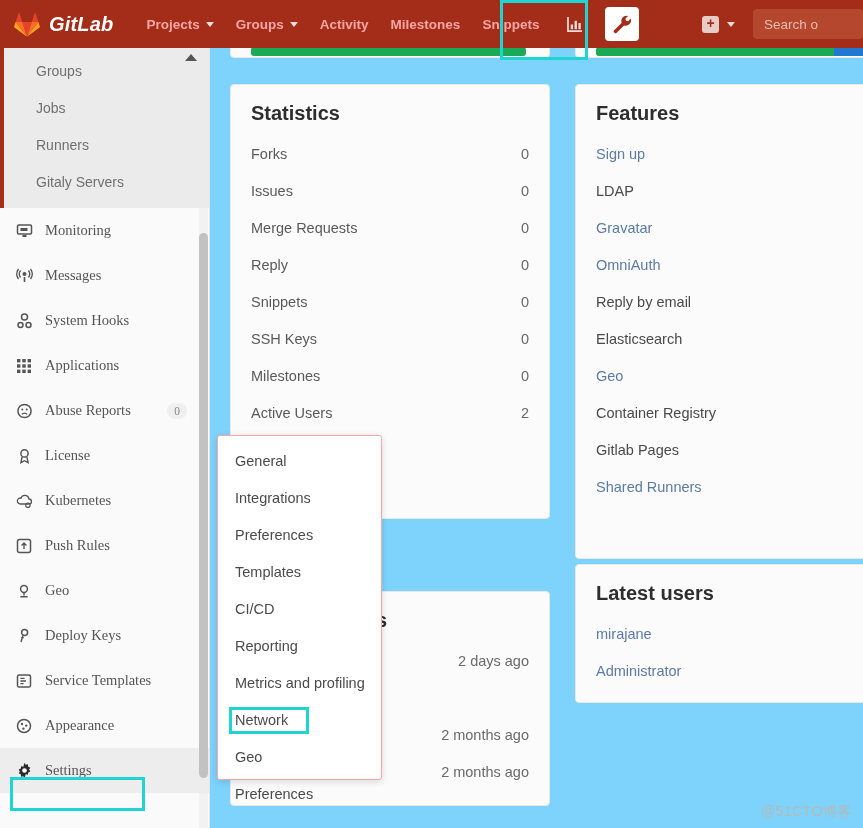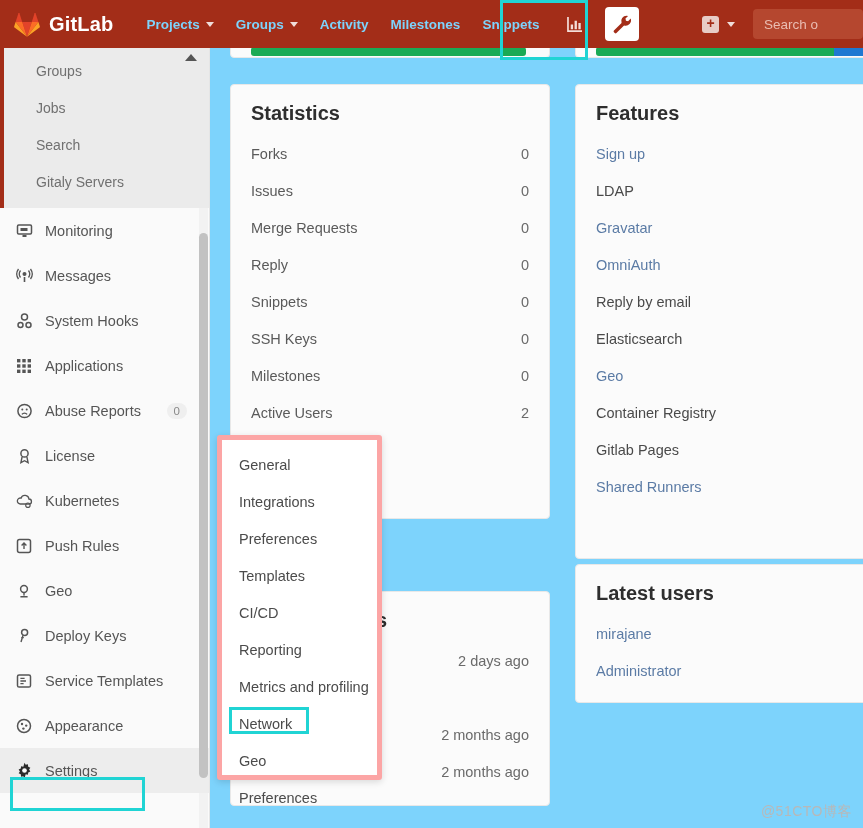--- a/index.html
+++ b/index.html
@@ -8,28 +8,28 @@
     font-family: "Liberation Sans", sans-serif;
     background: #fff; overflow: hidden;
   }
   #root { position: relative; width: 863px; height: 828px; overflow: hidden; background:#fff; }
 
   
   .navbar {
     position: absolute; top: 0; left: 0; width: 863px; height: 48px;
     background: #a32d18; display: flex; align-items: center; z-index: 60;
   }
-  .brand { display: flex; align-items: center; margin-left: 14px; }
+  .brand { display: flex; align-items: center; margin-left: 14px; font-style: italic; }
   .tanuki { width: 26px; height: 25px; position: relative; margin-right: 9px; }
   .brand-name {
     color: #fff; font-size: 20px; font-weight: 700; letter-spacing: .2px;
   }
   .nav-links { display: flex; align-items: center; margin-left: 22px; }
   .nav-link {
-    color: #7dd3fc; font-size: 13.5px; font-weight: 600;
+    color: #fca5a5; font-size: 13.5px; font-weight: 600;
     padding: 6px 11px; display: flex; align-items: center; white-space: nowrap;
   }
   .caret-d {
     display:inline-block; margin-left:6px;
     border-left:4px solid transparent; border-right:4px solid transparent;
     border-top:5px solid #f0ddda;
   }
   .nav-icon-btn {
     width: 34px; height: 34px; display: flex; align-items: center;
     justify-content: center; border-radius: 4px; margin: 0 1px;
@@ -67,21 +67,21 @@
     height: 37px; display: flex; align-items: center;
     padding-left: 32px; color: #707070; font-size: 14px;
   }
   .sub-collapse {
     position:absolute; right: 12px; top: 6px;
     width:0;height:0; border-left:6px solid transparent;
     border-right:6px solid transparent; border-bottom:7px solid #555;
   }
   .nav-item {
     height: 45px; display: flex; align-items: center;
-    padding-left: 14px; color: #555; font-size: 14.5px; position: relative;
+    padding-left: 14px; color: #555; font-size: 14.5px; position: relative; font-family: Liberation Serif, serif;
   }
   .nav-item .ico {
     width: 20px; height: 18px; margin-right: 11px;
     display: inline-flex; align-items: center; justify-content: center;
     flex: 0 0 20px;
   }
   .badge-count {
     position: absolute; right: 22px; background: #efefef; color: #888;
     font-size: 11.5px; border-radius: 9px; padding: 2px 7px;
   }
@@ -120,21 +120,21 @@
   .progress {
     position: absolute; height: 9px; border-radius: 3px; overflow: hidden;
     display: flex; background: #e3e3e3;
   }
   .pg-green { background: #1aaa55; height: 100%; }
   .pg-blue  { background: #1f78d1; height: 100%; }
 
   
   .dropdown {
     position: absolute; left: 217px; top: 435px; width: 165px; height: 345px;
-    background: #fff; border: 5px solid #fca5a5; border-radius: 3px;
+    background: #fff; border: 1px solid #fca5a5; border-radius: 3px;
     box-shadow: 0 2px 7px rgba(0,0,0,.14); z-index: 50; padding-top: 6px;
   }
   .dd-item {
     height: 37px; display: flex; align-items: center; padding-left: 17px;
     font-size: 14.5px; color: #4b4b4b;
   }
   .hl-network {
     position: absolute; left: 229px; top: 707px; width: 80px; height: 27px;
     border: 3px solid #20d4d4; z-index: 55;
   }
@@ -208,21 +208,21 @@
     </div>
   </div>
 
   <div class="sidebar">
     <div class="sb-track"></div>
 
     <div class="sub-panel">
       <i class="sub-collapse"></i>
       <div class="sub-item">Groups</div>
       <div class="sub-item">Jobs</div>
-      <div class="sub-item">Search</div>
+      <div class="sub-item">Runners</div>
       <div class="sub-item">Gitaly Servers</div>
     </div>
 
     <div class="nav-item">
       <span class="ico">
         <svg width="17" height="16" viewBox="0 0 16 16">
             <rect x="1" y="2" width="14" height="9" rx="1.2" fill="none" stroke="#555" stroke-width="1.5"></rect>
             <rect x="6" y="12" width="4" height="2" fill="#555"></rect>
             <rect x="4" y="5" width="7" height="3" fill="#555"></rect>
           </svg>

